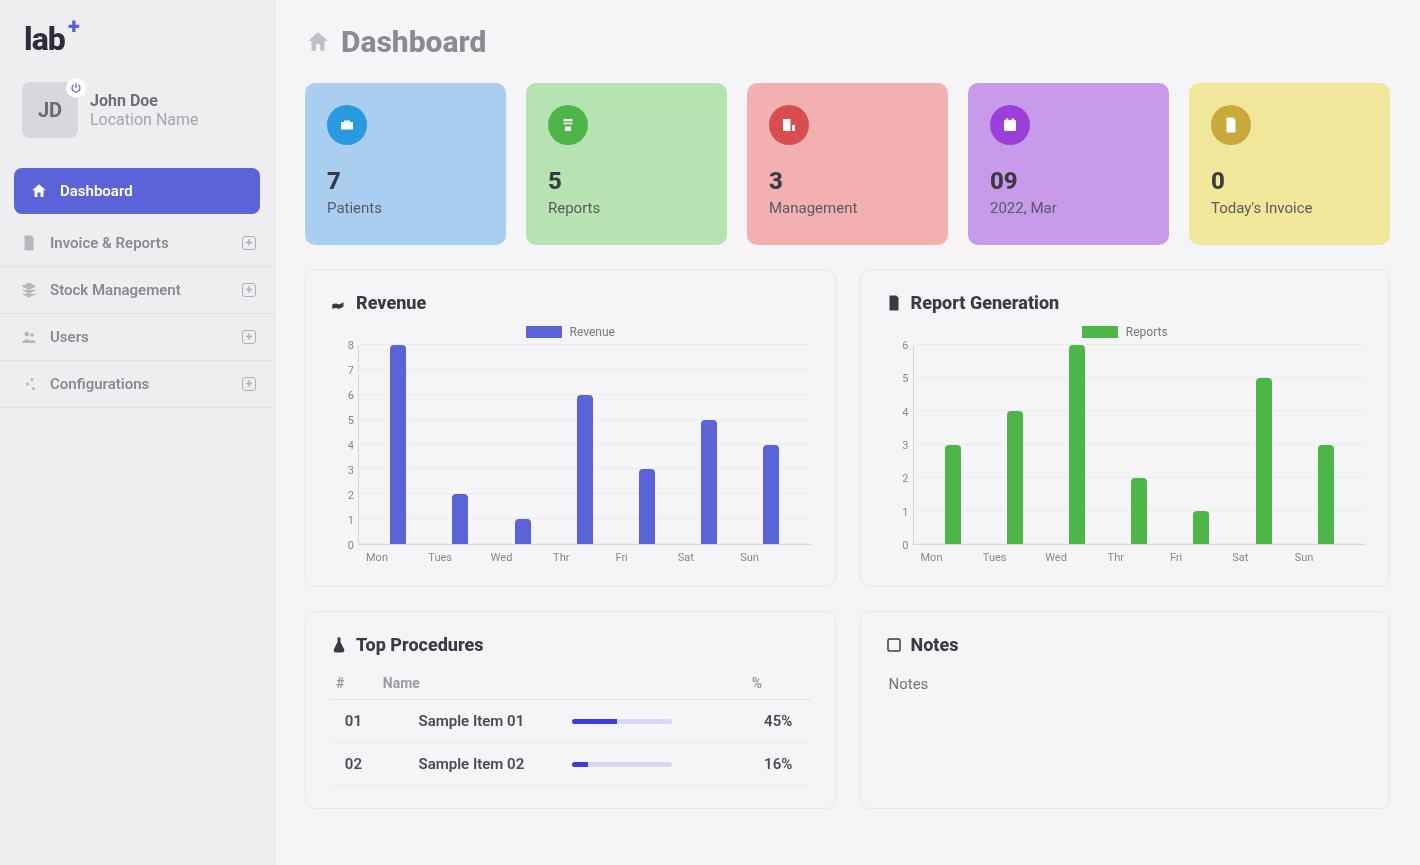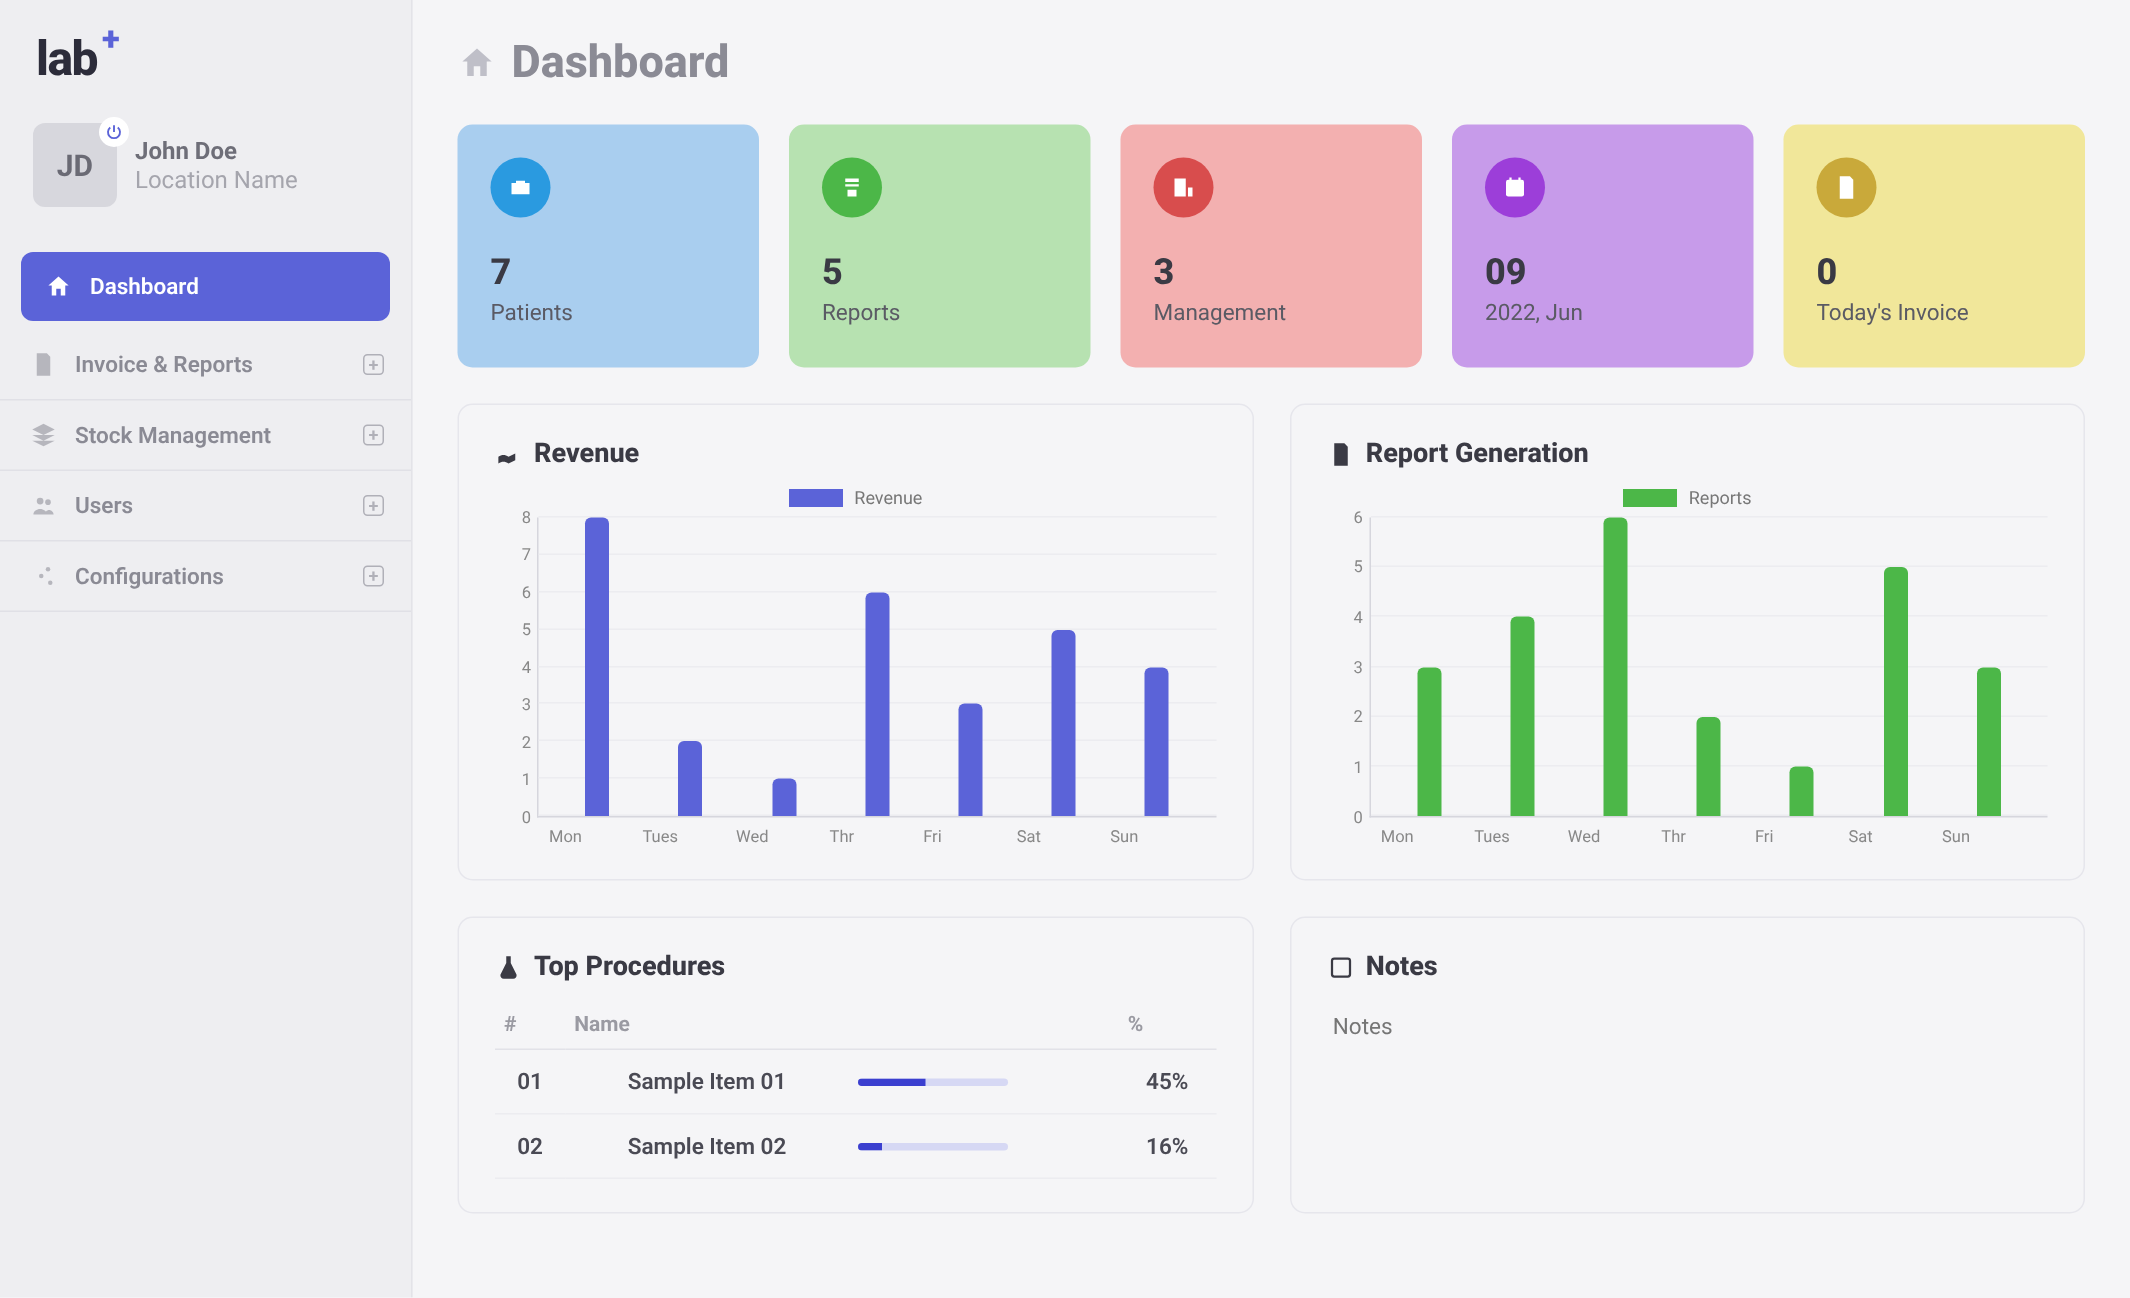--- a/index.html
+++ b/index.html
@@ -184,21 +184,21 @@
   <div class="lbl">Management</div>
         </div>
         <div class="kpi purple">
           <div class="icon-circ">
             <svg viewBox="0 0 24 24">
               <rect x="4" y="5" width="16" height="15" rx="2"></rect>
               <path d="M8 3v4M16 3v4" stroke="#fff" stroke-width="2"></path>
             </svg>
           </div>
   <div class="val">09</div>
-  <div class="lbl">2022, Jun</div>
+  <div class="lbl">2022, Mar</div>
         </div>
         <div class="kpi yellow">
           <div class="icon-circ">
             <svg viewBox="0 0 24 24">
               <path d="M6 2h9l3 3v17H6z"></path>
             </svg>
           </div>
   <div class="val">0</div>
   <div class="lbl">Today's Invoice</div>
         </div>

